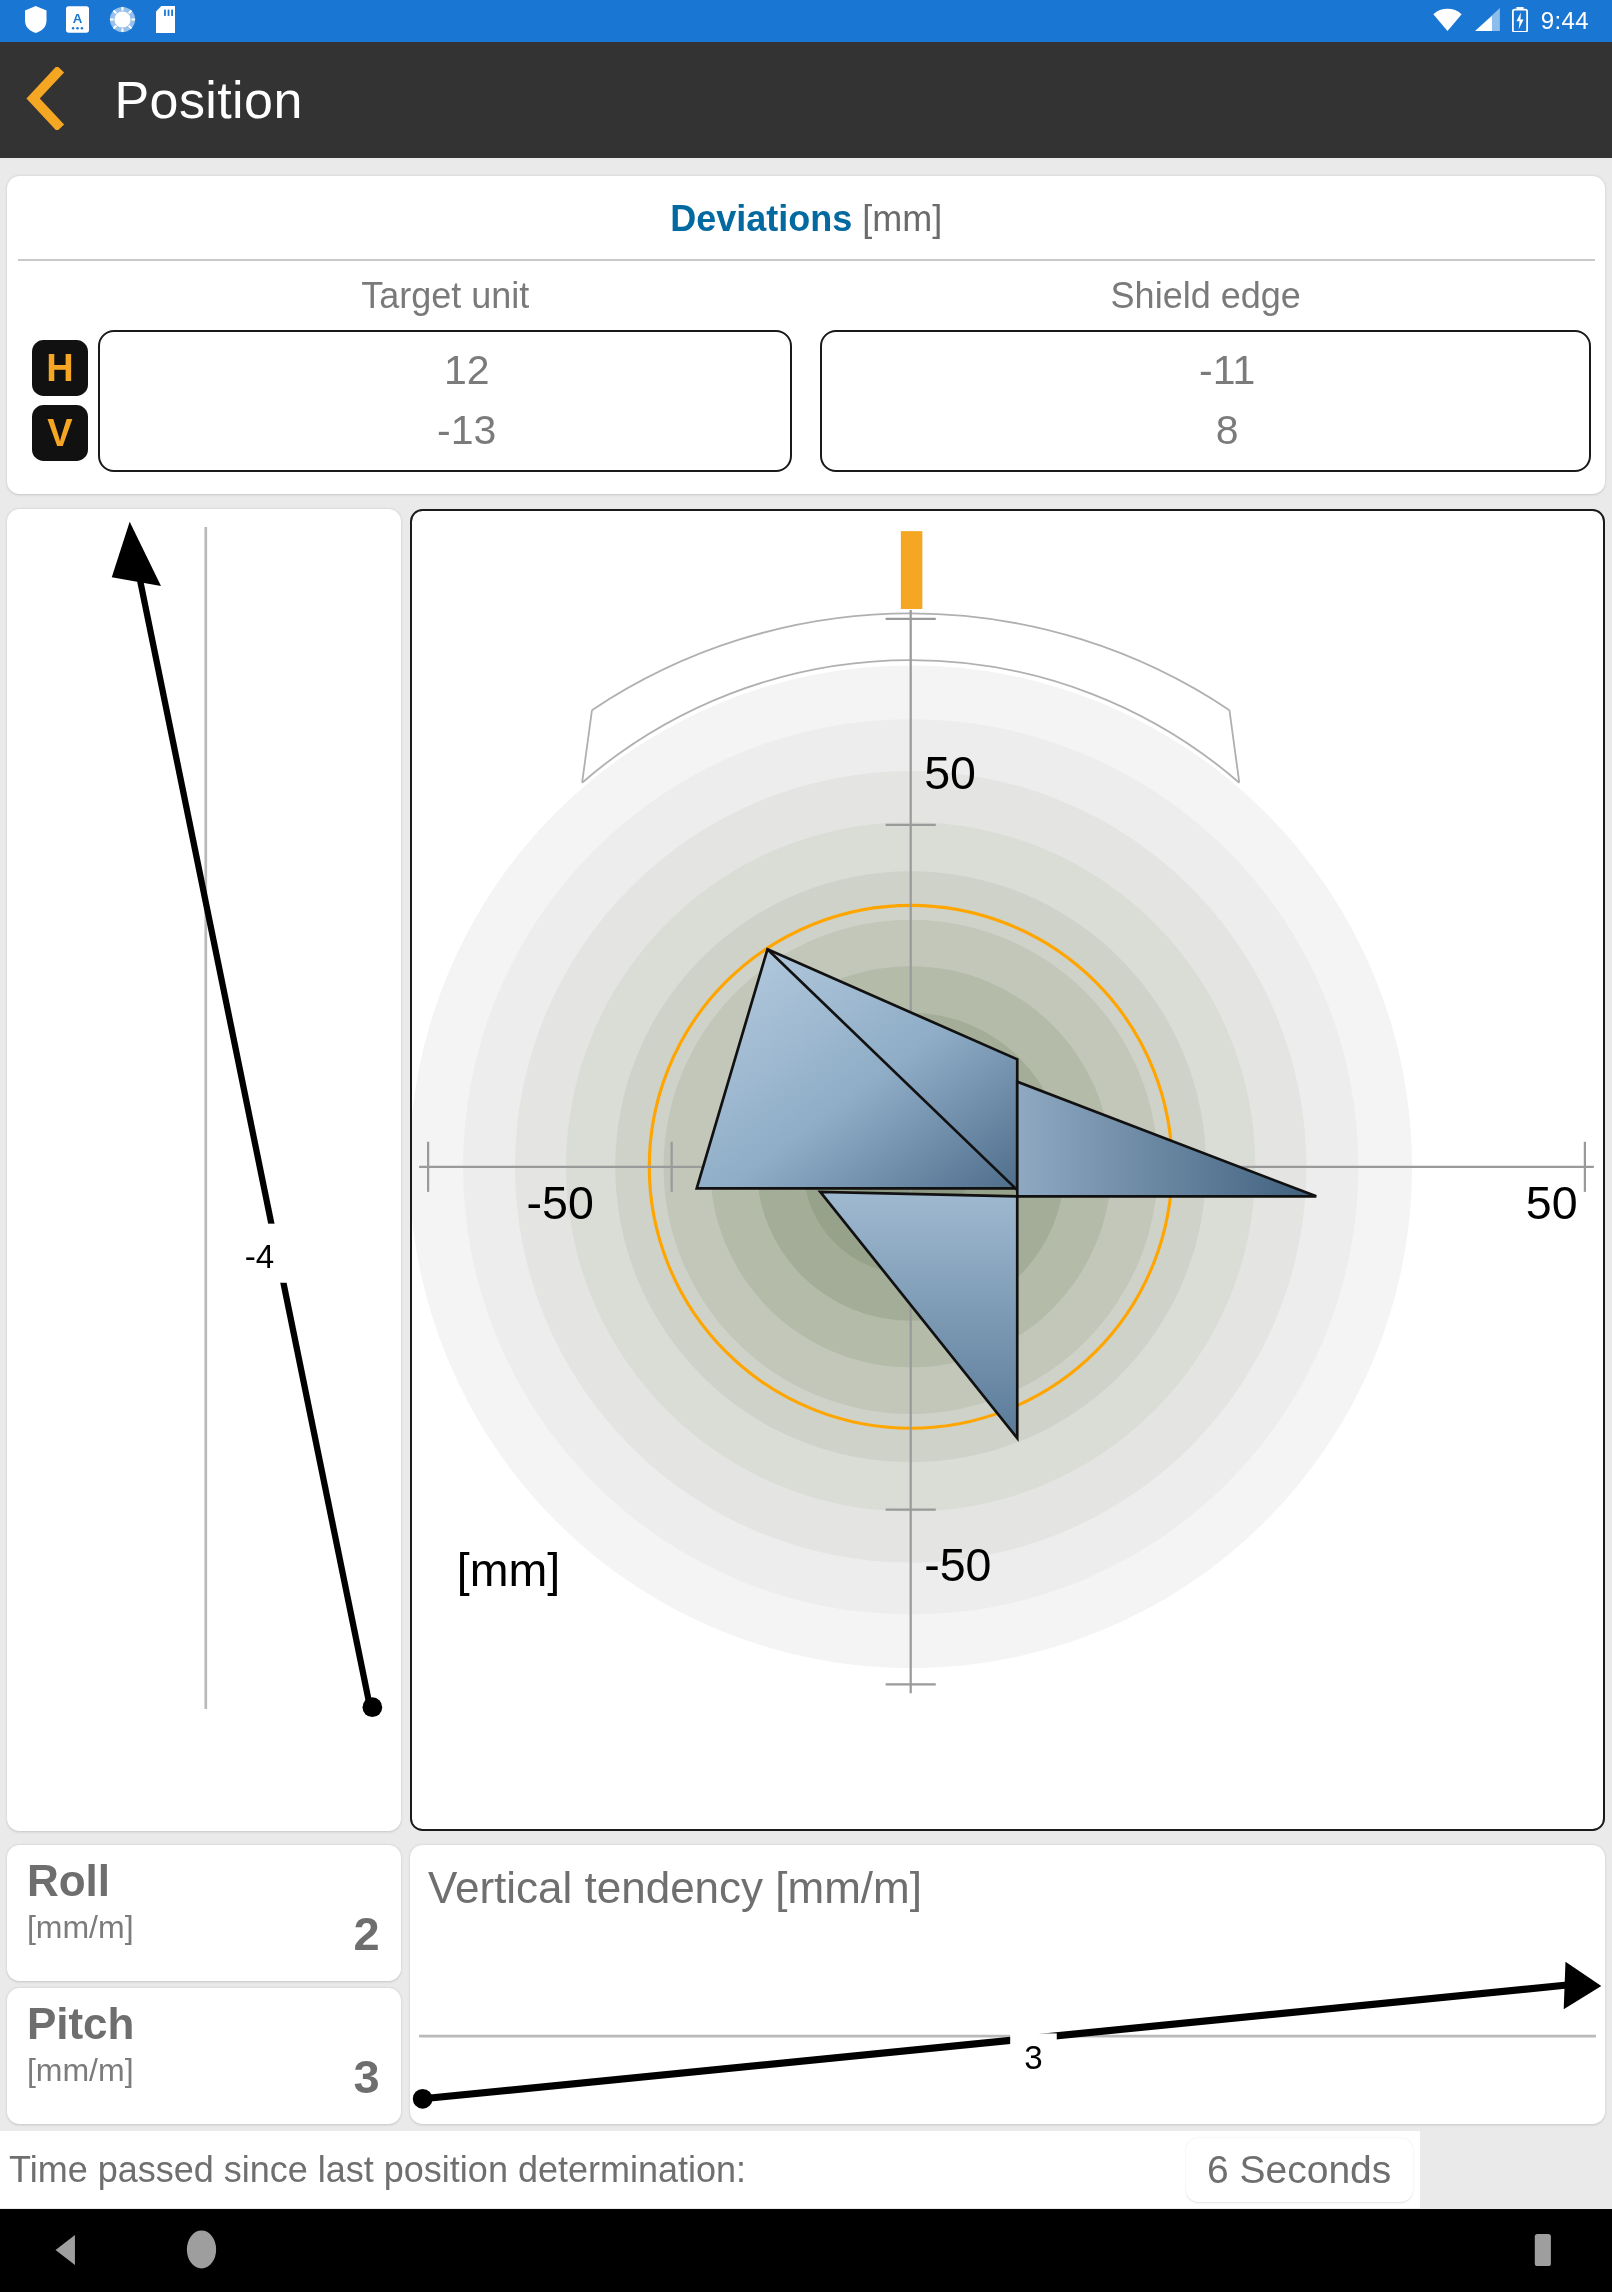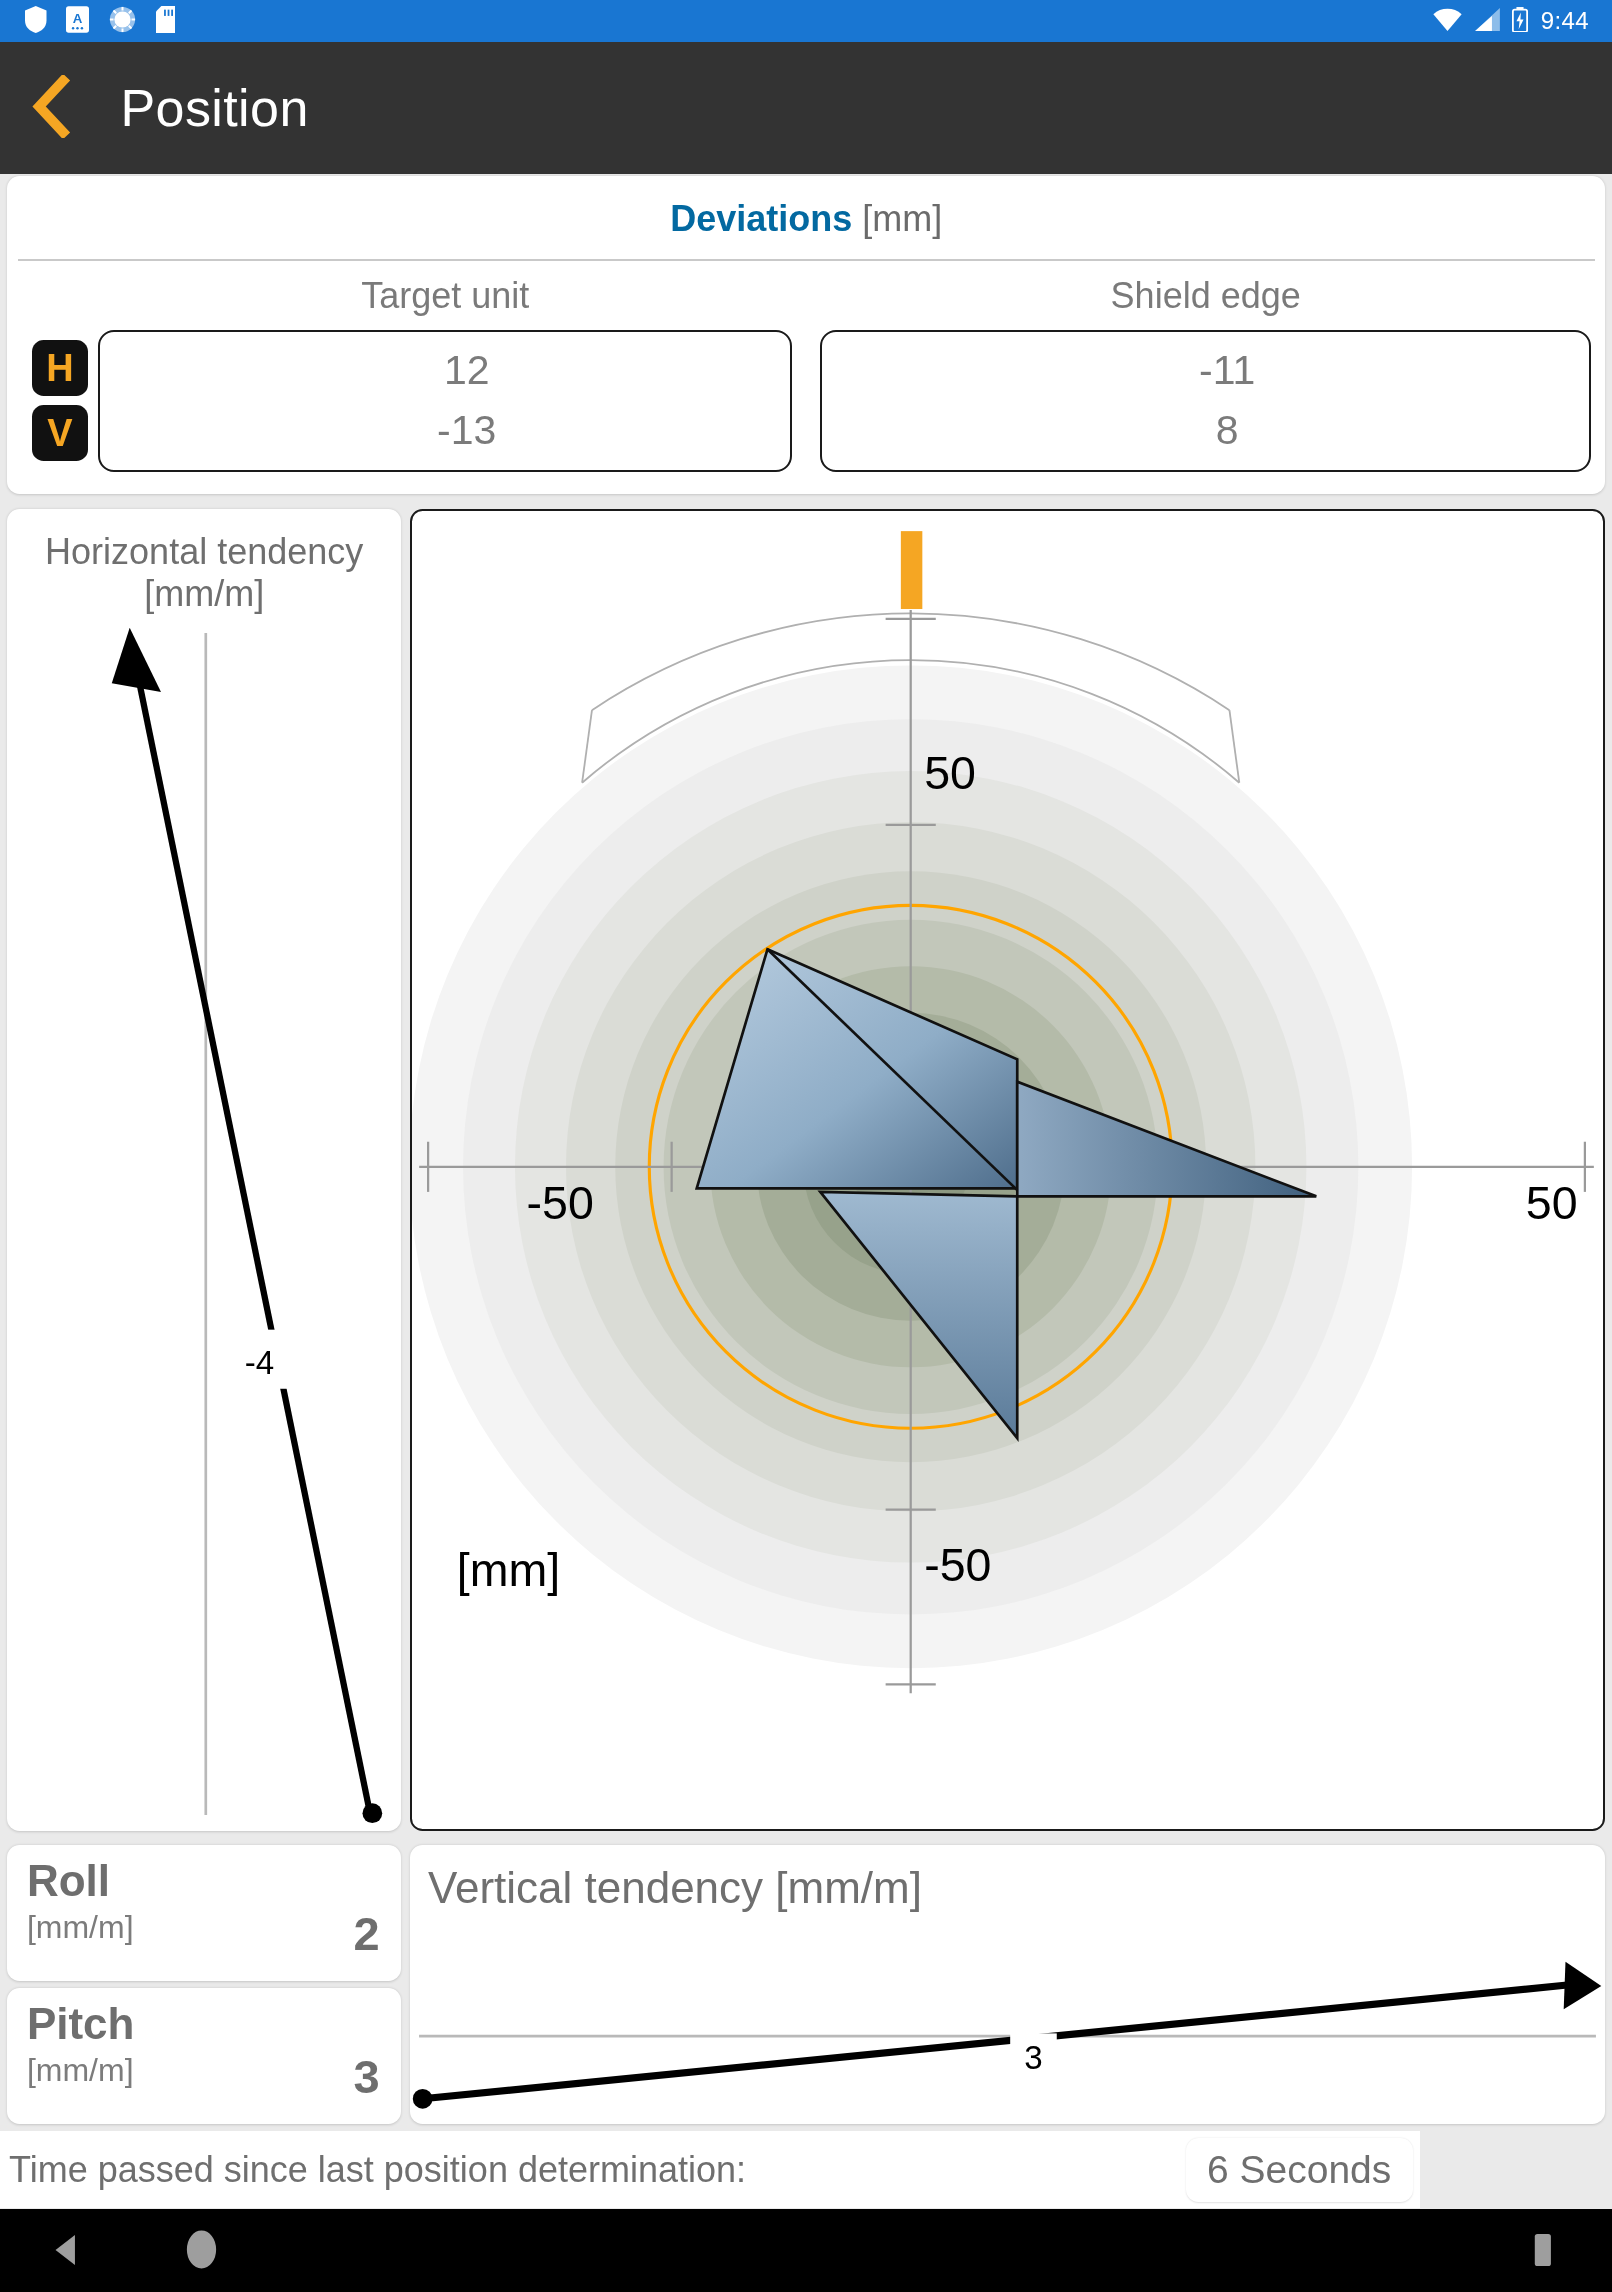--- a/index.html
+++ b/index.html
@@ -16,22 +16,22 @@
     position: absolute; left: 0; top: 0; width: 1612px; height: 42px;
     background: #1976d2; display: flex; align-items: center;
   }
   .sb-left { display: flex; align-items: center; gap: 19.7px; padding-left: 25px; }
   .sb-right { margin-left: auto; display: flex; align-items: center; gap: 12.5px; padding-right: 23px; }
   .sb-clock { color: #fff; font-size: 24px; letter-spacing: 0.4px; }
   .sb-ico { display: block; }
 
   
   .titlebar {
-    position: absolute; left: 0; top: 42px; width: 1612px; height: 132px;
-    background: #333333; display: flex; align-items: center; padding-left: 6px;
+    position: absolute; left: 0; top: 42px; width: 1612px; height: 116px;
+    background: #333333; display: flex; align-items: center;
   }
   .backbtn { width: 93px; display: flex; justify-content: center; align-items: center; }
   .apptitle { color: #ffffff; font-size: 52px; font-weight: 400; margin-left: 21.5px; letter-spacing: 0.4px; }
 
   
   .card {
     background: #ffffff; border-radius: 12.5px;
     box-shadow: 0 0.9px 2.7px rgba(0,0,0,.16);
   }
 
@@ -216,21 +216,20 @@
             <div>-11</div>
             <div>8</div>
           </div>
         </div>
       </div>
 
     </div>
   </div>
 
   <div class="card htend-card">
-    <div class="htend-title">Horizontal tendency [mm/m]</div>
     <svg width="394" height="1218" viewBox="0 0 440 1360" style="display:block">
       <line x1="222" y1="20" x2="222" y2="1340" stroke="#b9b9b9" stroke-width="3"></line>
       <line x1="143" y1="52" x2="405" y2="1336" stroke="#000" stroke-width="7"></line>
       <polygon points="130,0 165,72 110,62" fill="#000" transform="translate(7,14)"></polygon>
       <circle cx="408" cy="1338" r="11" fill="#000"></circle>
       <rect x="240" y="798" width="84" height="66" fill="#fff"></rect>
       <text x="282" y="848" font-family="Liberation Sans, sans-serif" font-size="37" fill="#000" text-anchor="middle">-4</text>
     </svg>
   </div>
 

